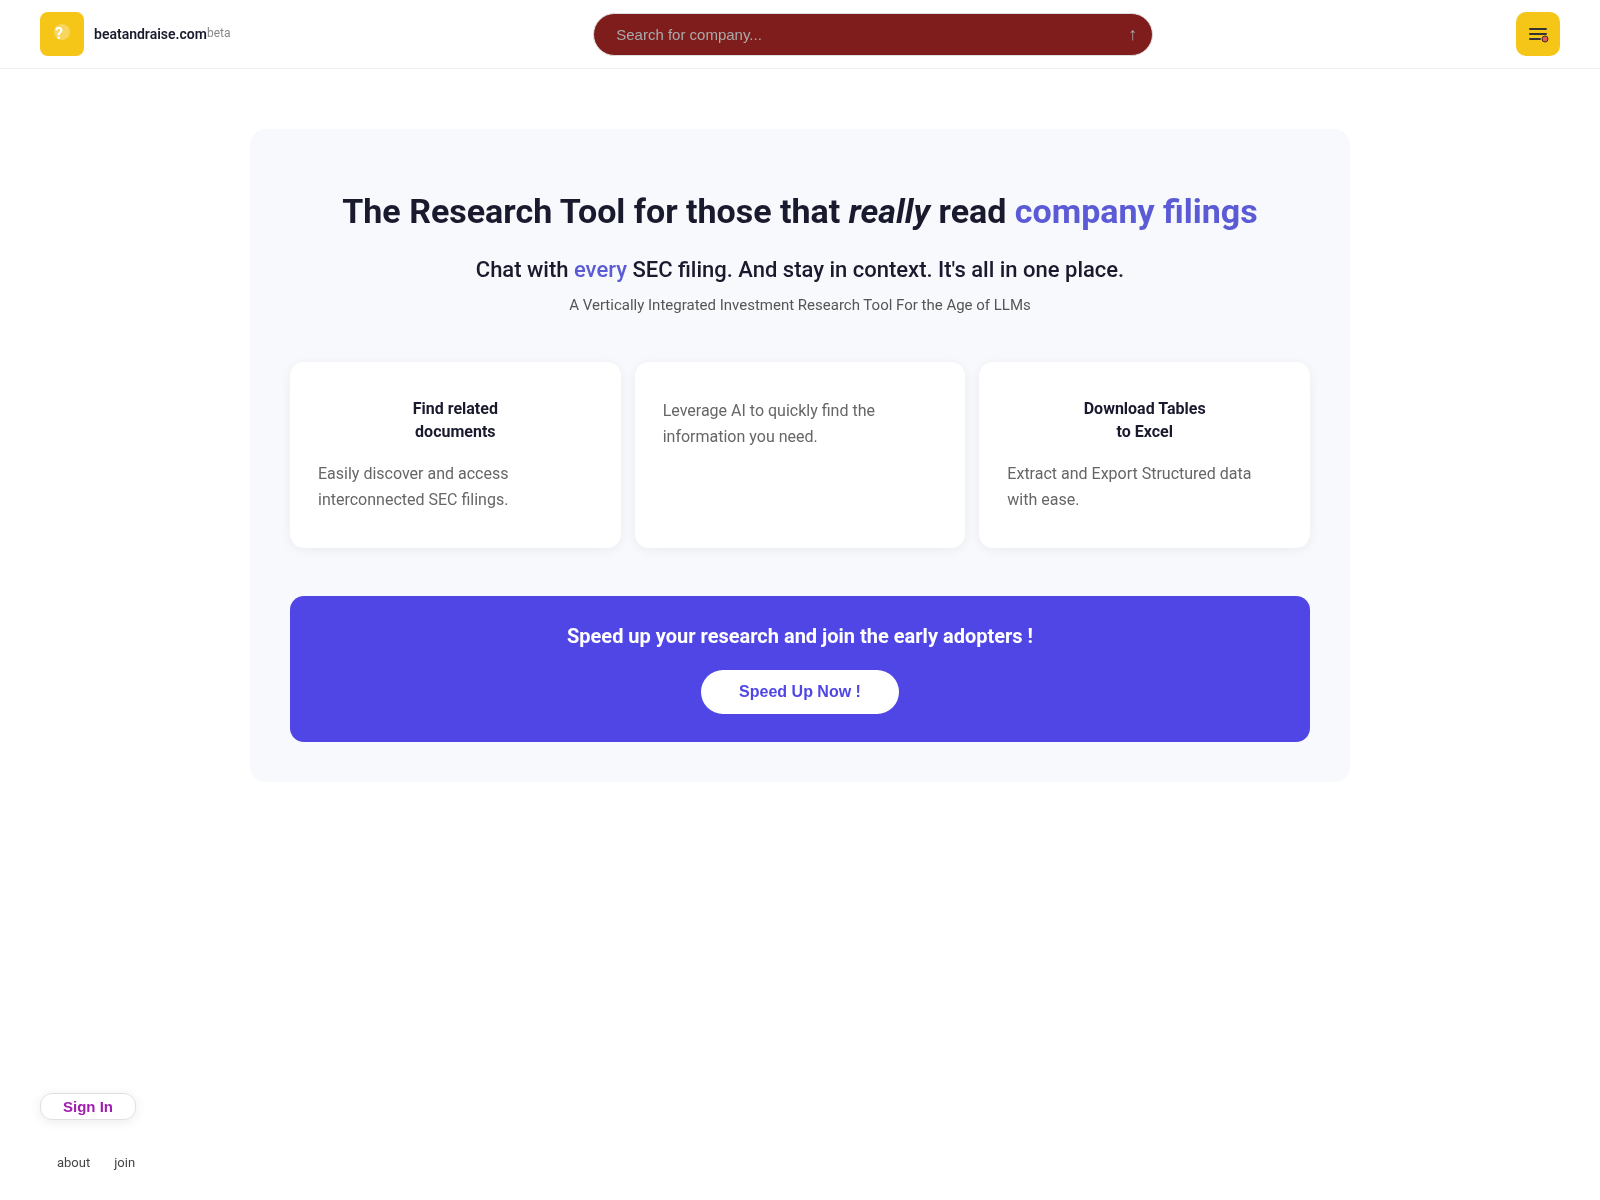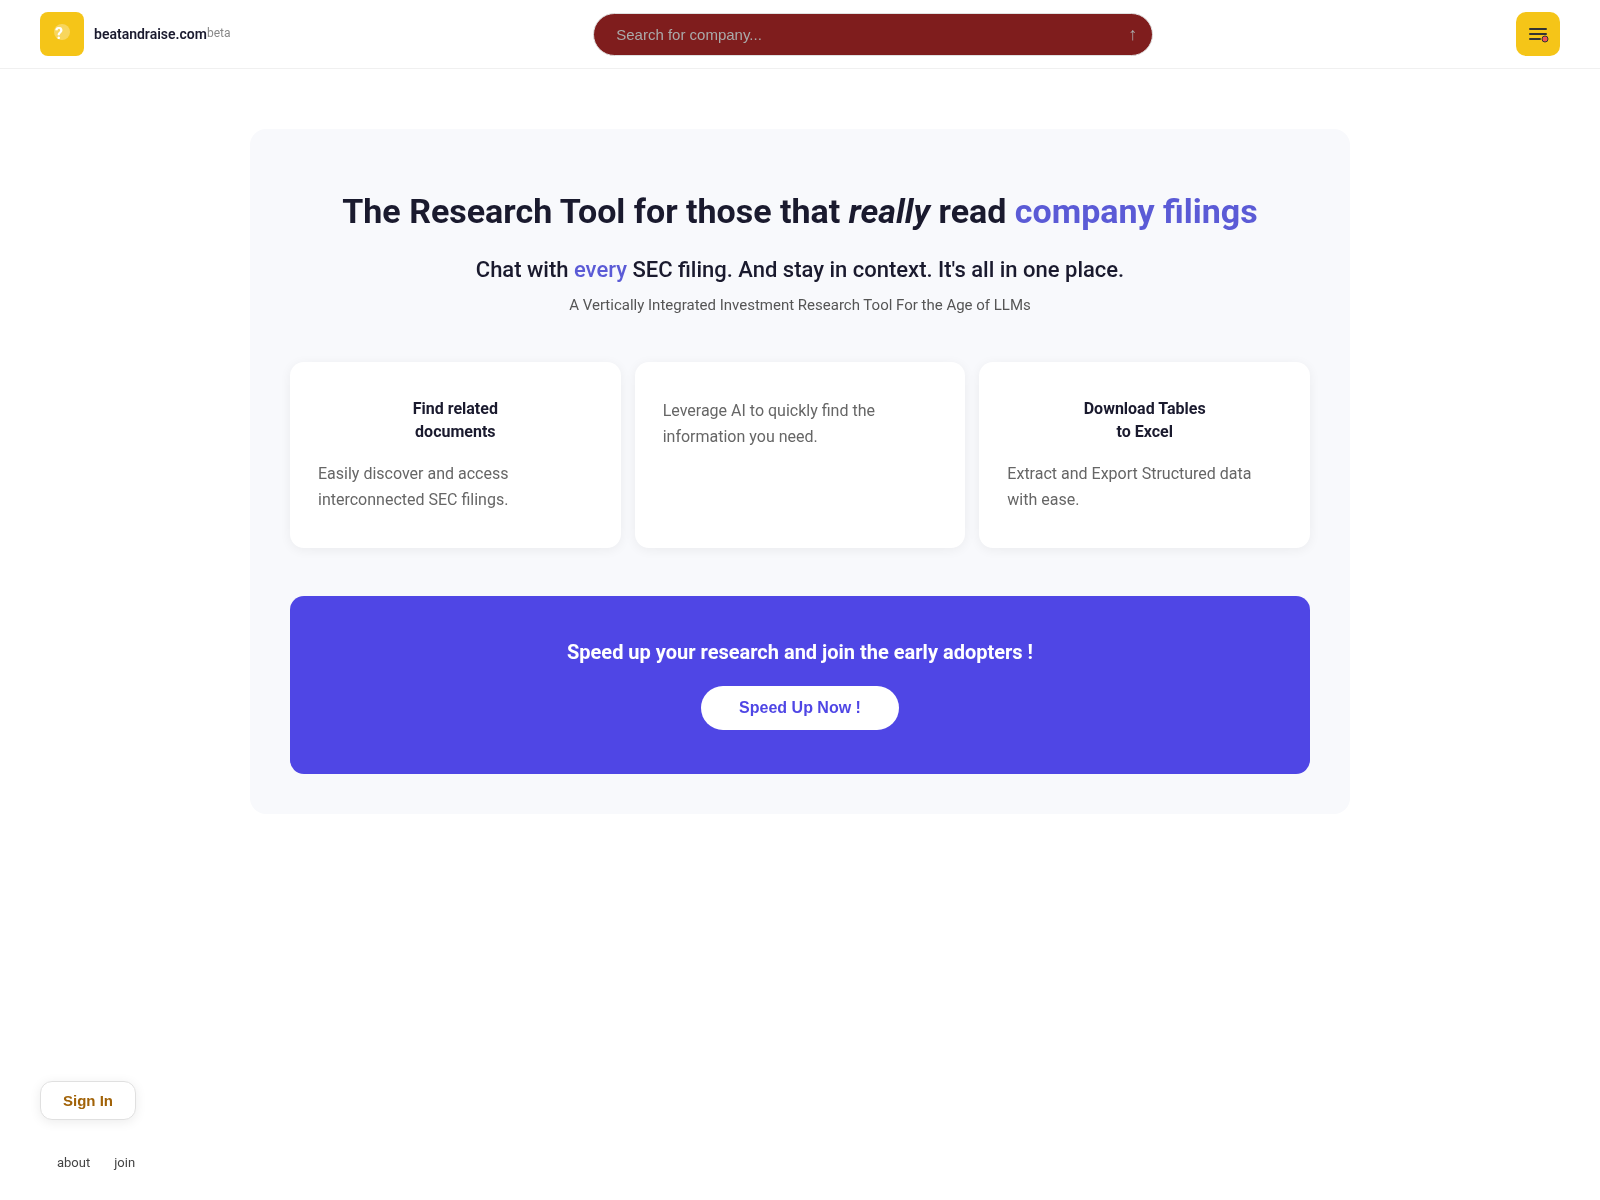--- a/index.html
+++ b/index.html
@@ -180,21 +180,21 @@
       font-size: 16px;
       color: #666;
       text-align: left;
       line-height: 1.6;
     }
 
     
     .cta-banner {
       background: #4f46e5;
       border-radius: 14px;
-      padding: 44px 40px;
+      padding: 28px 40px;
       text-align: center;
     }
 
     .cta-text {
       font-size: 20px;
       font-weight: 700;
       color: #fff;
       margin-bottom: 22px;
     }
 
@@ -211,24 +211,24 @@
     }
 
     
     .signin-float {
       position: fixed;
       bottom: 80px;
       left: 40px;
       background: #fff;
       border: 1.5px solid #e0e0e0;
       border-radius: 12px;
-      padding: 10px 22px;
+      padding: 4px 22px;
       font-size: 15px;
       font-weight: 600;
-      color: #a16207;
+      color: #a21caf;
       cursor: pointer;
       box-shadow: 0 2px 12px rgba(0,0,0,0.08);
     }
 
     
     .footer {
       position: fixed;
       bottom: 30px;
       left: 40px;
       display: flex;

